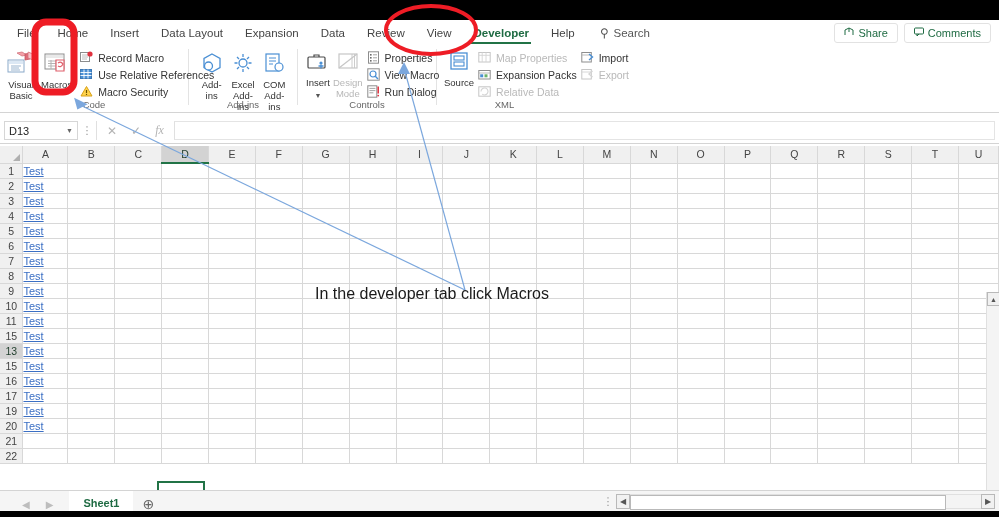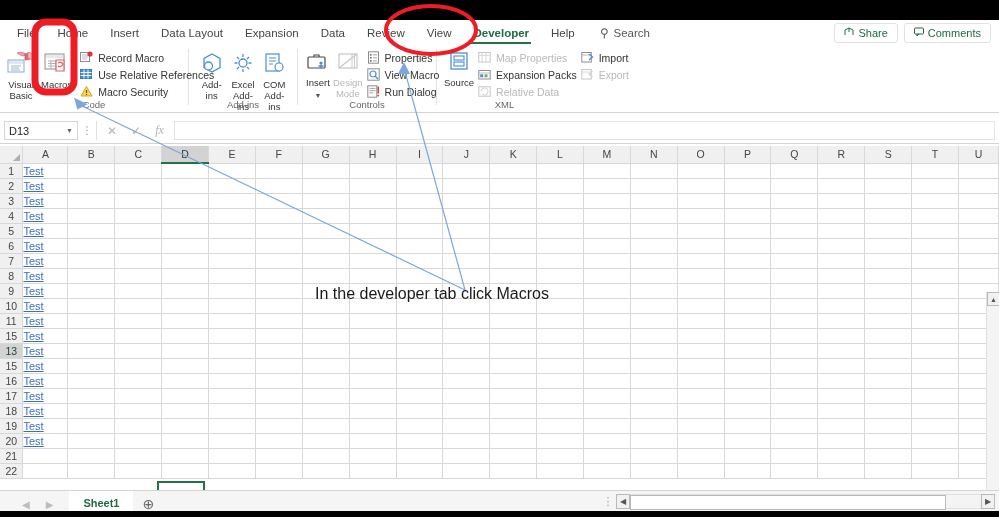--- a/index.html
+++ b/index.html
@@ -835,44 +835,20 @@
             <td class="cell" style="width: 47px;"></td>
             <td class="cell" style="width: 47px;"></td>
             <td class="cell" style="width: 47px;"></td>
             <td class="cell" style="width: 47px;"></td>
             <td class="cell" style="width: 47px;"></td>
             <td class="cell" style="width: 47px;"></td>
             <td class="cell" style="width: 47px;"></td>
             <td class="cell" style="width: 40px;"></td>
           </tr>
           <tr>
-            <td class="rowh">18</td>
-            <td class="cell link" style="width: 45px;"><span>Test</span></td>
-            <td class="cell" style="width: 47px;"></td>
-            <td class="cell" style="width: 47px;"></td>
-            <td class="cell" style="width: 47px;"></td>
-            <td class="cell" style="width: 47px;"></td>
-            <td class="cell" style="width: 47px;"></td>
-            <td class="cell" style="width: 47px;"></td>
-            <td class="cell" style="width: 47px;"></td>
-            <td class="cell" style="width: 47px;"></td>
-            <td class="cell" style="width: 47px;"></td>
-            <td class="cell" style="width: 47px;"></td>
-            <td class="cell" style="width: 47px;"></td>
-            <td class="cell" style="width: 47px;"></td>
-            <td class="cell" style="width: 47px;"></td>
-            <td class="cell" style="width: 47px;"></td>
-            <td class="cell" style="width: 47px;"></td>
-            <td class="cell" style="width: 47px;"></td>
-            <td class="cell" style="width: 47px;"></td>
-            <td class="cell" style="width: 47px;"></td>
-            <td class="cell" style="width: 47px;"></td>
-            <td class="cell" style="width: 40px;"></td>
-          </tr>
-          <tr>
             <td class="rowh">19</td>
             <td class="cell link" style="width: 45px;"><span>Test</span></td>
             <td class="cell" style="width: 47px;"></td>
             <td class="cell" style="width: 47px;"></td>
             <td class="cell" style="width: 47px;"></td>
             <td class="cell" style="width: 47px;"></td>
             <td class="cell" style="width: 47px;"></td>
             <td class="cell" style="width: 47px;"></td>
             <td class="cell" style="width: 47px;"></td>
             <td class="cell" style="width: 47px;"></td>

